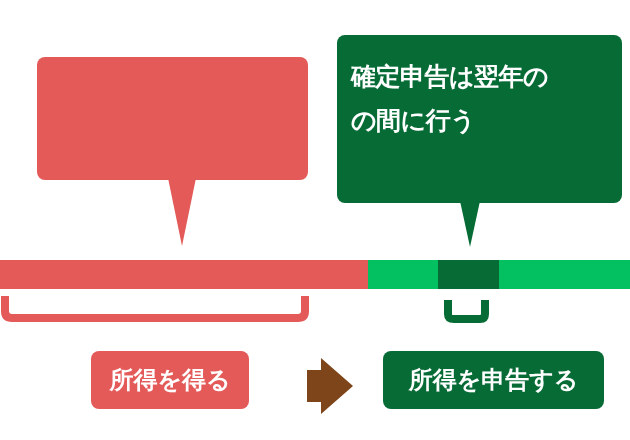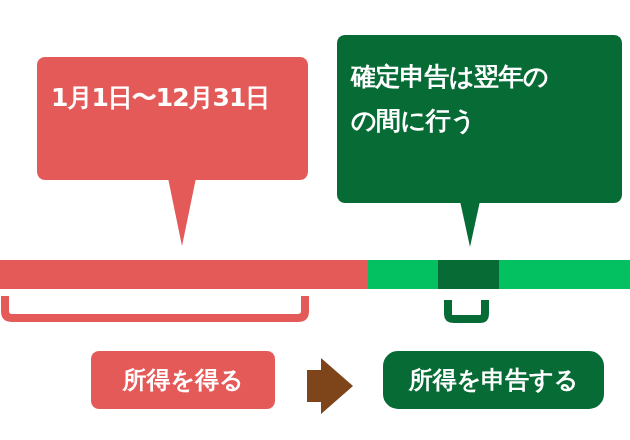--- a/index.html
+++ b/index.html
@@ -9,21 +9,20 @@
   .bubble-red{left:37px;top:57px;width:271px;height:123px;background:#e35a58;padding:20px 0 0 14px;font-size:25px;line-height:42px;letter-spacing:-1px;}
   .bubble-green{left:337px;top:35px;width:285px;height:168px;background:#076b36;padding:20px 0 0 14px;font-size:25px;line-height:44px;letter-spacing:-0.5px;}
   .line{display:block;white-space:nowrap;}
   .bar-seg{position:absolute;top:260px;height:29px;}
   .label-box{position:absolute;top:351px;height:58px;border-radius:8px;color:#fff;font-weight:bold;font-size:24px;display:flex;align-items:center;justify-content:center;}
 </style>
 </head>
 <body>
 
 <div class="bubble bubble-red">
-  <span class="line">1月1日〜12月31日</span>
 </div>
 <svg class="abs" style="left:160px;top:178px;" width="44" height="70">
   <polygon points="8,0 36,0 22,68" fill="#e35a58"></polygon>
 </svg>
 
 <div class="bubble bubble-green">
   <span class="line">確定申告は翌年の</span>
   <span class="line">の間に行う</span>
 </div>
 <svg class="abs" style="left:456px;top:201px;" width="30" height="48">
@@ -37,23 +36,23 @@
   <div class="bar-seg" style="left:499px;width:131px;background:#03c161;"></div>
 </div>
 
 <svg class="abs" style="left:0;top:294px;" width="312" height="30">
   <path d="M5,2 L5,17 Q5,24 12,24 L298,24 Q305,24 305,17 L305,2" fill="none" stroke="#e35a58" stroke-width="8"></path>
 </svg>
 <svg class="abs" style="left:440px;top:298px;" width="54" height="28">
   <path d="M8,2 L8,16 Q8,21 14,21 L40,21 Q45,21 45,16 L45,2" fill="none" stroke="#076b36" stroke-width="8"></path>
 </svg>
 
-<div class="label-box" style="left:91px;width:184px;background:#e35a58;">
+<div class="label-box" style="left:91px;width:158px;background:#e35a58;">
   <span>所得を得る</span>
 </div>
 
 <svg class="abs" style="left:304px;top:356px;" width="52" height="60">
   <polygon points="3,14 17,14 17,2 49,30 17,58 17,46 3,46" fill="#7e451a"></polygon>
 </svg>
 
-<div class="label-box" style="left:383px;width:221px;background:#076b36;border-radius:15px;">
+<div class="label-box" style="left:383px;width:221px;background:#076b36;">
   <span>所得を申告する</span>
 </div>
 
 </body></html>

